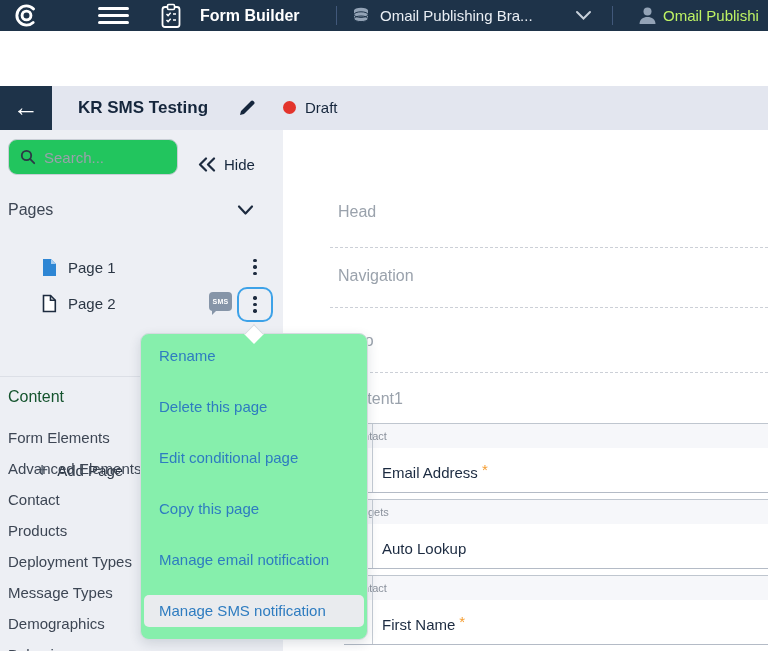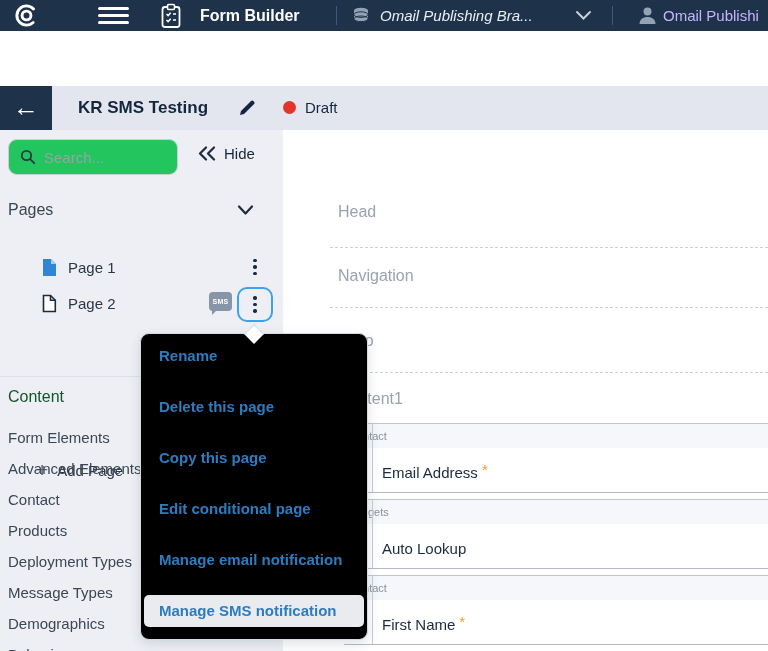--- a/index.html
+++ b/index.html
@@ -15,38 +15,38 @@
   }
   
   .topbar { position:absolute; left:0; top:0; width:768px; height:31px; background:var(--navy); display:flex; align-items:center; }
   .topbar .logo { position:absolute; left:14px; top:3px; width:25px; height:25px; }
   .hamburger { position:absolute; left:98px; top:7px; width:31px; height:17px; display:flex; flex-direction:column; justify-content:space-between; cursor:pointer; }
   .hamburger span { display:block; height:3.4px; background:#fff; border-radius:2px; }
   .clipboard { position:absolute; left:159px; top:3px; }
   .app-title { position:absolute; left:200px; top:0; height:31px; line-height:31px; color:#fff; font-size:16px; font-weight:bold; }
   .tb-divider { position:absolute; top:6px; width:1px; height:19px; background:#41587a; }
   .db-icon { position:absolute; left:351px; top:6px; }
-  .brand { position:absolute; left:380px; top:0; height:25px; line-height:31px; color:#e9eef4; font-size:15px; max-width:185px; white-space:nowrap;font-style:italic; }
+  .brand { position:absolute; left:380px; top:0; height:25px; line-height:31px; color:#e9eef4; font-size:15px; max-width:185px; white-space:nowrap; }
   .brand-chevron { position:absolute; left:575px; top:9px; }
   .person-icon { position:absolute; left:637px; top:5px; }
-  .user { position:absolute; left:663px; top:0; height:31px; line-height:31px; color:#c4b5fd; font-size:15px; white-space:nowrap; }
+  .user { position:absolute; left:663px; top:0; height:31px; line-height:31px; color:#bef264; font-size:15px; white-space:nowrap; }
   
   .titlebar { position:absolute; left:0; top:86px; width:768px; height:44px; background:var(--titlebar-bg); }
   .back-btn { position:absolute; left:0; top:0; width:52px; height:44px; background:var(--navy); color:#fff; font-size:26px; line-height:42px; text-align:center; cursor:pointer; }
   .form-name { position:absolute; left:78px; top:0; height:44px; line-height:44px; font-size:17px; font-weight:bold; color:var(--navy-text); }
   .pencil { position:absolute; left:238px; top:13px; }
   .status-dot { position:absolute; left:283px; top:101px; width:13px; height:13px; border-radius:50%; background:var(--red); }
   .status-label { position:absolute; left:305px; top:86px; height:28px; line-height:44px; font-size:15px; color:var(--navy-text); }
   
   .sidebar { position:absolute; left:0; top:130px; width:283px; height:521px; background:var(--side-bg); }
   .search-box { position:absolute; left:8px; top:9px; width:170px; height:36px; background:#22c55e; border:1px solid #c9ced6; border-radius:9px; display:flex; align-items:center; }
   .search-box svg { margin-left:11px; }
   .search-box input { border:none; outline:none; background:transparent; font-size:15px; color:#3d4654; width:120px; margin-left:8px; font-family:"Liberation Sans",sans-serif; }
   .search-box input::placeholder { color:#9aa1ab; }
-  .hide-btn { position:absolute; left:198px; top:10px; height:26px; display:flex; align-items:center; cursor:pointer; color:var(--navy-text); font-size:15px; }
+  .hide-btn { position:absolute; left:198px; top:21px; height:26px; display:flex; align-items:center; cursor:pointer; color:var(--navy-text); font-size:15px; }
   .hide-btn svg { margin-right:7px; }
   .pages-header { position:absolute; left:8px; top:71px; width:260px; height:22px; font-size:16px; color:#3d4654; cursor:pointer; }
   .pages-chevron { position:absolute; right:14px; top:3px; }
   .page-row { position:absolute; left:0; width:283px; height:26px; display:flex; align-items:center; cursor:pointer; }
   .page-row .doc { margin-left:42px; }
   .page-row .plabel { margin-left:11px; font-size:15px; color:#2c3745; }
   .kebab { position:absolute; display:flex; flex-direction:column; align-items:center; justify-content:center; gap:3px; width:20px; height:22px; cursor:pointer; }
   .kebab i { width:3.4px; height:3.4px; border-radius:50%; background:#1d2b3f; }
   .kebab-box { position:absolute; left:237px; top:157px; width:36px; height:35px; border:2px solid var(--kebab-accent); border-radius:10px; cursor:pointer; display:flex; align-items:center; justify-content:center; }
   .sms-badge { position:absolute; left:209px; top:162px; width:23px; height:19px; background:#8695a8; border-radius:4px; color:#fff; font-size:7px; font-weight:bold; text-align:center; line-height:19px; letter-spacing:.2px; }
@@ -62,21 +62,21 @@
   .canvas { position:absolute; left:283px; top:130px; width:485px; height:521px; background:#fff; }
   .section-label { position:absolute; left:55px; font-size:16px; color:var(--placeholder); }
   .dashed { position:absolute; left:47px; right:0; height:0; border-top:1px dashed #ccd0d7; }
   .fields { position:absolute; left:61px; top:293px; right:0; }
   .field-block { position:relative; border-top:1px solid #bfc6cf; border-bottom:1px solid #b4bbc6; background:#fff; margin-bottom:6px; }
   .field-block:before { content:""; position:absolute; left:28px; top:0; bottom:0; width:1px; background:#c6ccd4; }
   .field-cat { height:24px; line-height:24px; padding-left:5px; font-size:11px; color:#8a919c; background:#f6f7fa; }
   .field-row { height:44px; line-height:44px; padding-left:38px; font-size:15px; color:#1b2a40; }
   .req { color:var(--orange); font-size:15px; vertical-align:3px; margin-left:4px; }
   
-  .ctx-menu { position:absolute; left:140px; top:333px; width:228px; background:#000000; border:1px solid var(--menu-border); border-radius:9px; box-shadow:0 4px 12px rgba(30,50,73,.14); padding:6px 2px 12px 2px; z-index:50;font-weight:bold; }
+  .ctx-menu { position:absolute; left:140px; top:333px; width:228px; background:#86efac; border:1px solid var(--menu-border); border-radius:9px; box-shadow:0 4px 12px rgba(30,50,73,.14); padding:6px 2px 12px 2px; z-index:50; }
   .ctx-caret { position:absolute; left:247px; top:327px; width:14px; height:14px; background:#fff; border-left:1px solid var(--menu-border); border-top:1px solid var(--menu-border); transform:rotate(45deg); z-index:51; }
   .ctx-item { height:32px; line-height:32px; padding-left:15px; margin:0 1px 19px 1px; font-size:15px; color:var(--link-blue); border-radius:5px; cursor:pointer; white-space:nowrap; }
   .ctx-item:last-child { margin-bottom:0; }
   .ctx-item.highlight { background:#e9ebee; }
 </style>
 </head>
 <body>
 
 <div id="app">
 
@@ -224,19 +224,19 @@
         <div class="field-cat">Contact</div>
         <div class="field-row"><span>First Name</span><span class="req">*</span></div>
       </div>
     </div>
   </div>
 
   <div class="ctx-caret"></div>
   <div class="ctx-menu">
     <div class="ctx-item">Rename</div>
     <div class="ctx-item">Delete this page</div>
+    <div class="ctx-item">Edit conditional page</div>
     <div class="ctx-item">Copy this page</div>
-    <div class="ctx-item">Edit conditional page</div>
     <div class="ctx-item">Manage email notification</div>
     <div class="ctx-item highlight">Manage SMS notification</div>
   </div>
 
 </div>
 
 </body></html>

